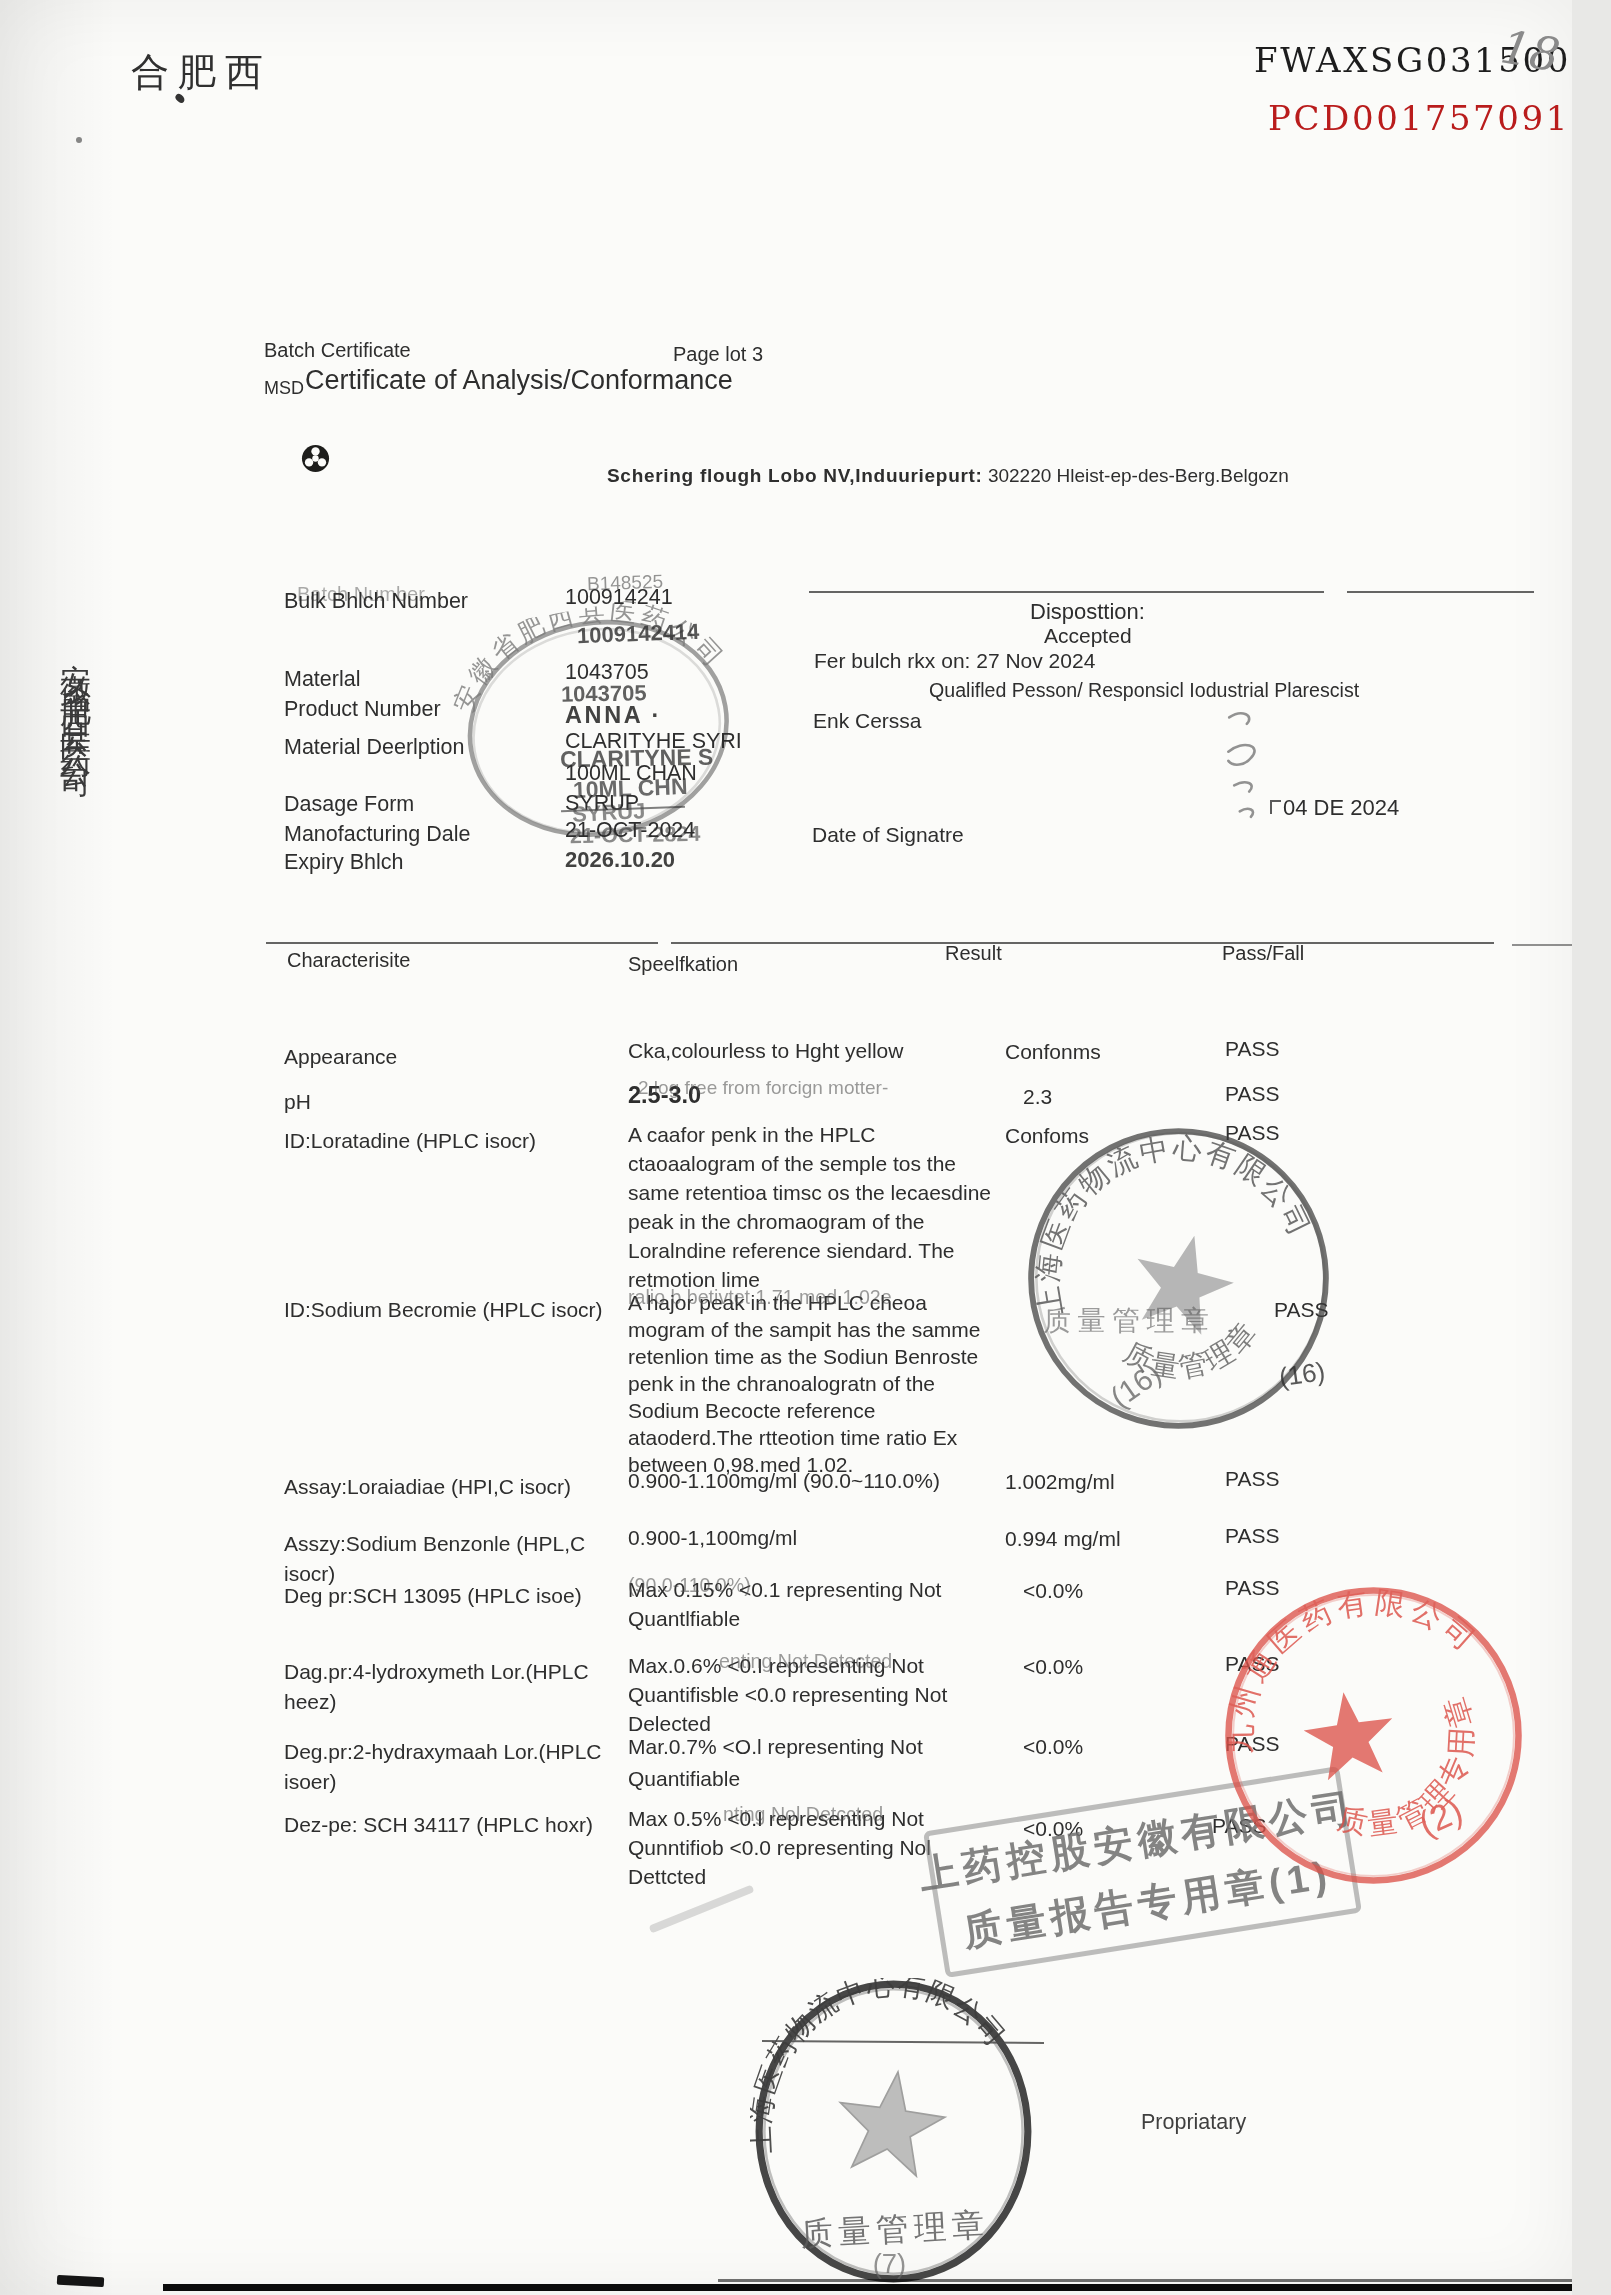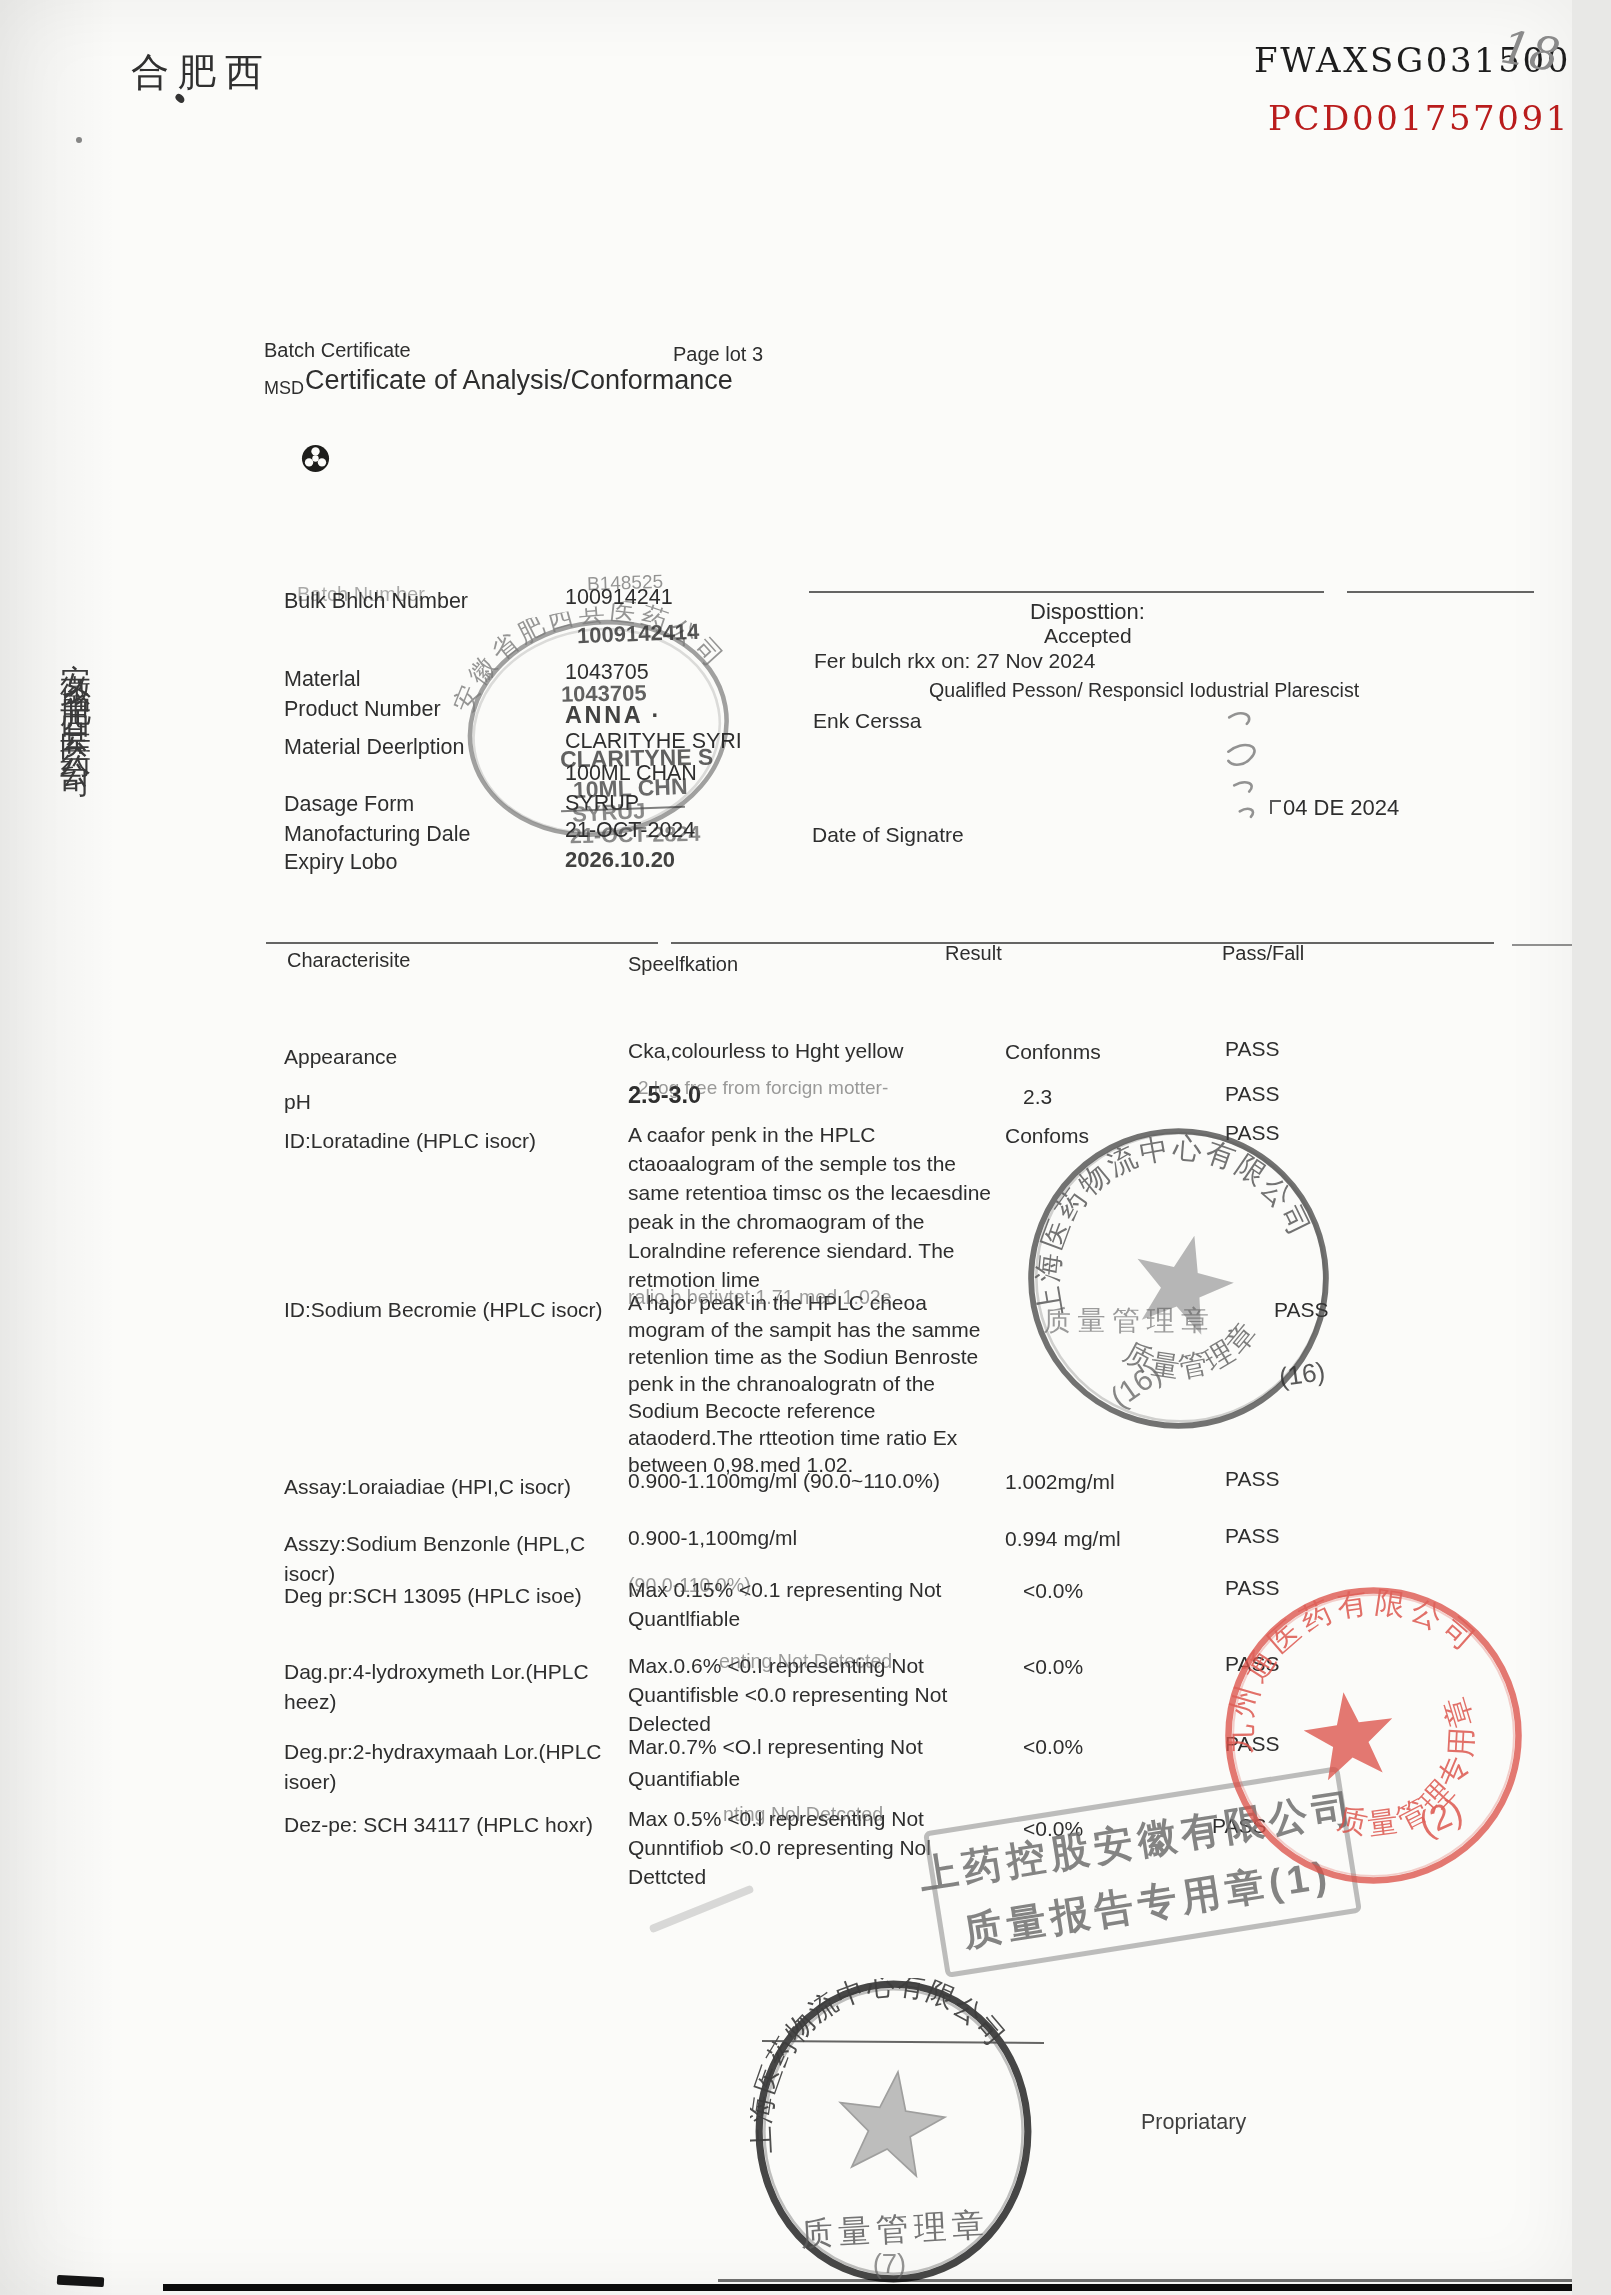--- a/index.html
+++ b/index.html
@@ -138,20 +138,21 @@
   <div class="abs" id="title">Certificate of Analysis/Conformance</div>
   <div class="abs" id="logo">
     <svg width="31" height="31" viewBox="0 0 48 48">
       <circle cx="24" cy="24" r="21" fill="#1d1d1b"></circle>
       <circle cx="24" cy="13" r="6.5" fill="#fbfbf9"></circle>
       <circle cx="14" cy="30" r="6.5" fill="#fbfbf9"></circle>
       <circle cx="34" cy="30" r="6.5" fill="#fbfbf9"></circle>
       <circle cx="24" cy="24" r="5" fill="#fbfbf9"></circle>
     </svg>
   </div>
+  <div class="abs" id="companyline"><b>Schering flough Lobo NV,Induuriepurt:</b><span> 302220 Hleist-ep-des-Berg.Belgozn</span></div>
 
   <div class="abs flabel" id="f-batch-l">Bulk Bhlch Number</div>
   <div class="abs" id="f-batch-gl">Batch Number</div>
   <div class="abs" id="f-batch-gv">B148525</div>
   <div class="abs fval" id="f-batch-v1">100914241</div>
   <div class="abs" id="f-batch-v2">1009142414</div>
   <div class="abs flabel" id="f-mat-l">Materlal</div>
   <div class="abs fval" id="f-mat-v1">1043705</div>
   <div class="abs" id="f-mat-v2">1043705</div>
   <div class="abs flabel" id="f-prod-l">Product Number</div>
@@ -161,21 +162,21 @@
   <div class="abs" id="f-desc-v1b">CLARITYNE S</div>
   <div class="abs fval" id="f-desc-v2">100ML CHAN</div>
   <div class="abs" id="f-desc-v2b">10ML CHN</div>
   <div class="abs flabel" id="f-dos-l">Dasage Form</div>
   <div class="abs fval" id="f-dos-v">SYRUP</div>
   <div class="abs" id="f-dos-gv">SYRUJ</div>
   <div class="ln" id="dosstrike"></div>
   <div class="abs flabel" id="f-mfg-l">Manofacturing Dale</div>
   <div class="abs fval" id="f-mfg-v">21-OCT-2024</div>
   <div class="abs" id="f-mfg-gv">21-OCT-2824</div>
-  <div class="abs flabel" id="f-exp-l">Expiry Lobo</div>
+  <div class="abs flabel" id="f-exp-l">Expiry Bhlch</div>
   <div class="abs fval" id="f-exp-v">2026.10.20</div>
 
   <div class="ln" id="disp-hr1"></div>
   <div class="ln" id="disp-hr2"></div>
   <div class="abs" id="disp-l">Disposttion:</div>
   <div class="abs" id="disp-v">Accepted</div>
   <div class="abs" id="rel-line">Fer bulch rkx on: 27 Nov 2024</div>
   <div class="abs" id="qp-line">Qualifled Pesson/ Responsicl Iodustrial Plarescist</div>
   <div class="abs" id="qp-name">Enk Cerssa</div>
   <div class="abs" id="signature">

